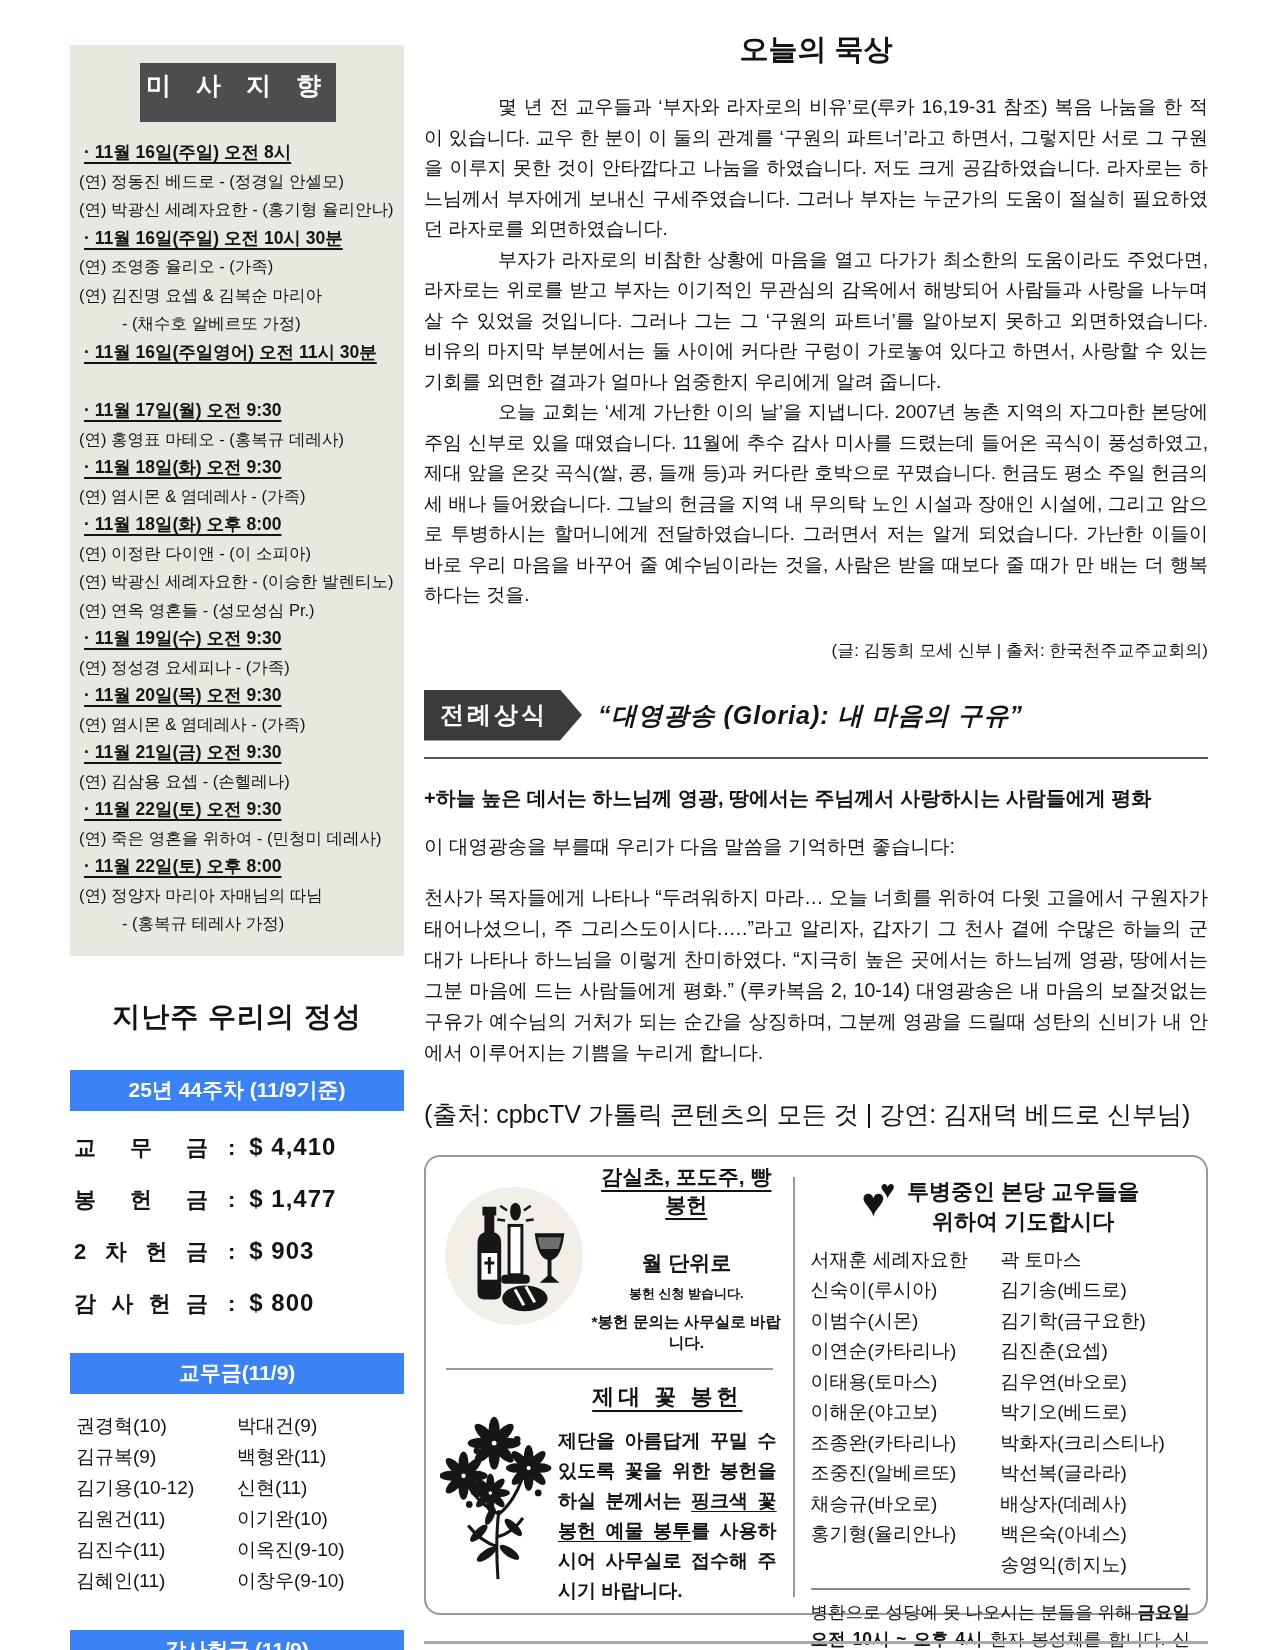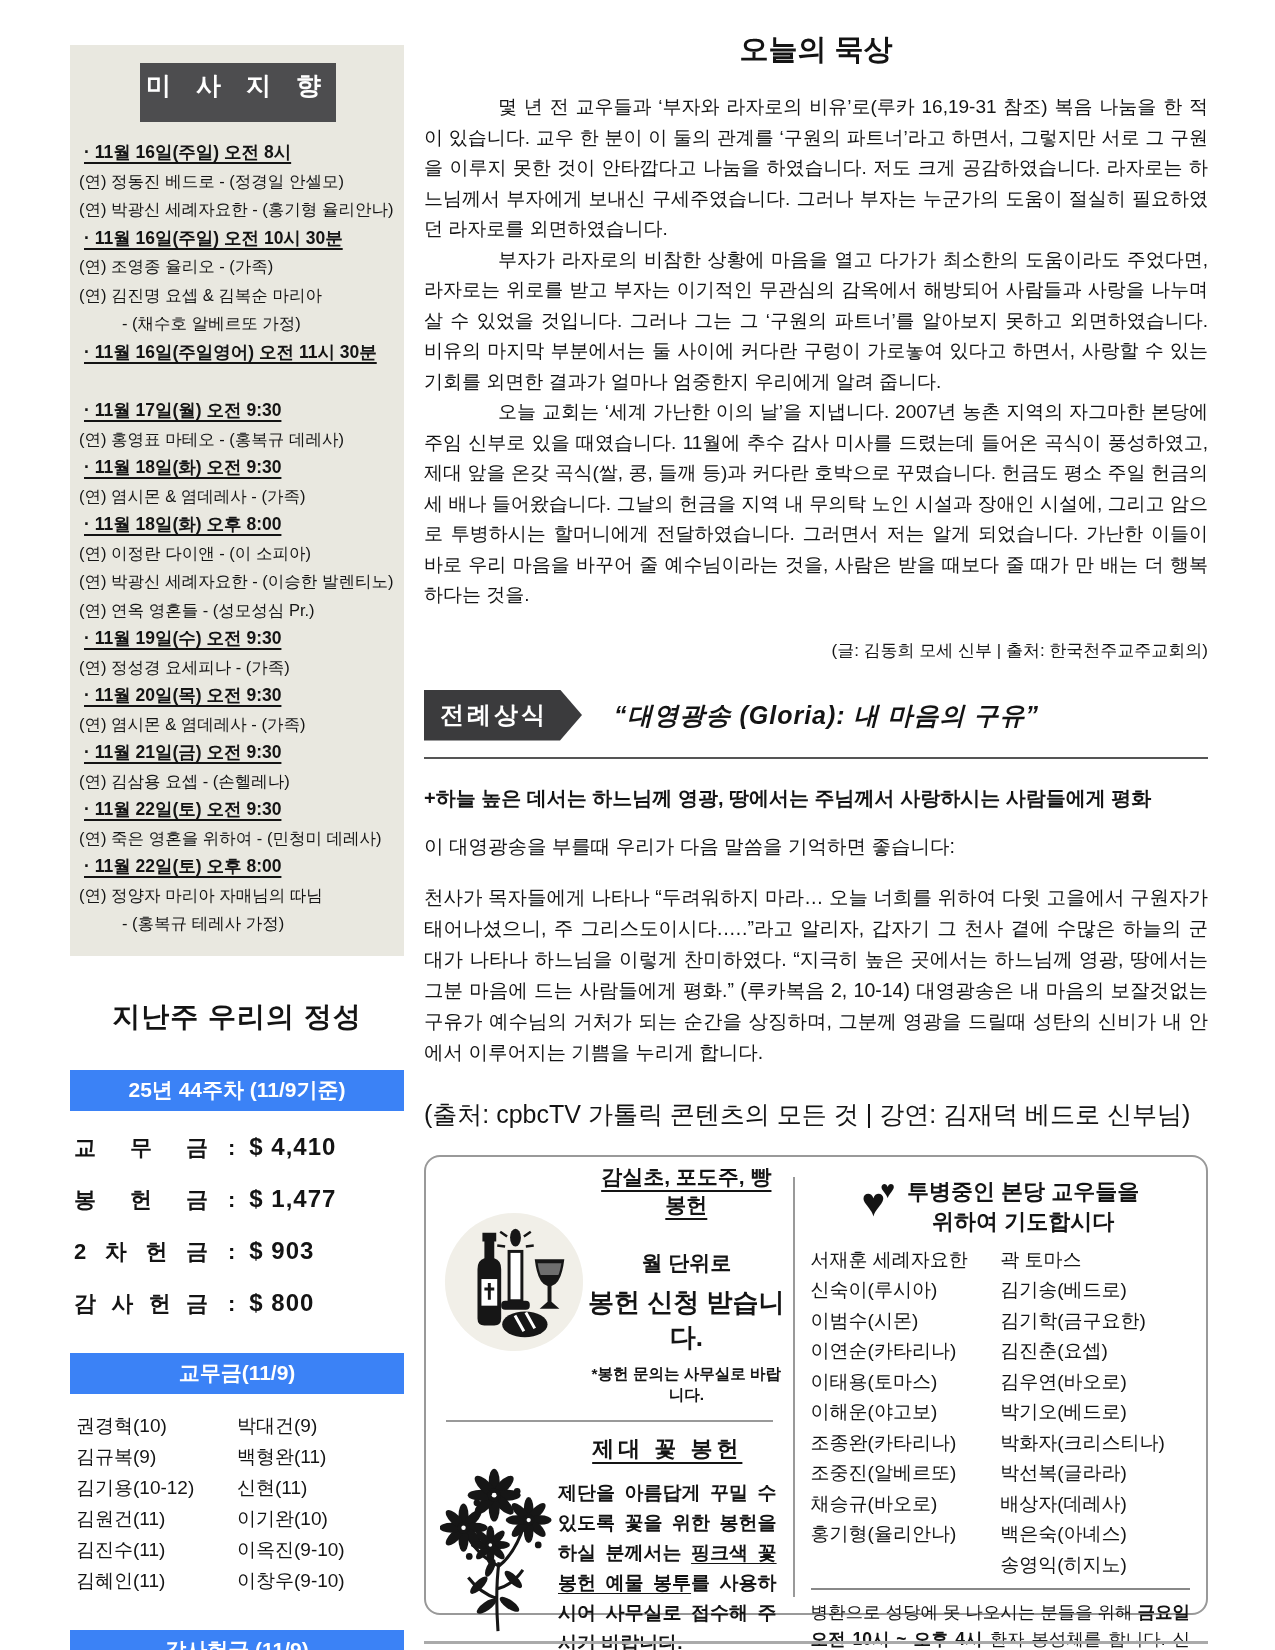--- a/index.html
+++ b/index.html
@@ -31,36 +31,36 @@
   .nm{font-size:19px;line-height:31px;}
   
   .right-col{position:absolute;left:424px;top:30px;width:784px;}
   .med-title{text-align:center;font-size:29px;font-weight:bold;margin:0 0 22px;}
   .med-p{margin:0;font-size:19px;line-height:30.5px;text-align:justify;text-indent:74px;}
   .credit{text-align:right;font-size:17px;margin-top:28px;}
   .lit-row{display:flex;align-items:center;margin-top:28px;}
   .lit-badge{background:#3b3b3d;color:#fff;font-size:24px;font-weight:bold;letter-spacing:3px;
     padding:9px 34px 10px 16px;
     clip-path:polygon(0 0, calc(100% - 22px) 0, 100% 50%, calc(100% - 22px) 100%, 0 100%);}
-  .lit-headline{margin-left:32px;font-size:25px;font-weight:bold;font-style:italic;letter-spacing:1px;}
+  .lit-headline{margin-left:16px;font-size:25px;font-weight:bold;font-style:italic;letter-spacing:1px;}
   .lit-hr{border:none;border-top:2.5px solid #555;margin:16px 0 0;}
   .lit-bold{margin-top:26px;font-size:20px;font-weight:bold;}
   .lit-p{font-size:19.5px;line-height:31px;text-align:justify;}
   .lit-src{margin-top:30px;font-size:25px;}
   
   .obox{margin-top:24px;height:460px;border:2.5px solid #999;border-radius:16px;display:flex;
     box-sizing:border-box;background:#fff;}
   .obox-left{width:47%;padding:6px 8px 8px 14px;box-sizing:border-box;display:flex;flex-direction:column;}
   .cs{display:flex;align-items:center;}
   .cs-art{flex:0 0 148px;}
   .cs-text{flex:1;text-align:center;}
   .cs-title{font-size:21px;font-weight:bold;text-decoration:underline;text-underline-offset:6px;
     text-decoration-thickness:2px;margin-bottom:30px;}
   .cs-line1{font-size:21px;font-weight:bold;}
-  .cs-line2{font-size:26px;font-weight:bold;margin-top:8px;}
+  .cs-line2{font-size:13px;font-weight:bold;margin-top:8px;}
   .cs-note{font-size:15.5px;font-weight:bold;margin-top:9px;}
   .obox-div{border-top:2px solid #999;margin:14px 12px 12px 6px;}
   .fs{display:flex;align-items:center;}
   .fs-art{flex:0 0 118px;}
   .fs-text{flex:1;padding-right:8px;}
   .fs-title{text-align:center;font-size:22px;font-weight:bold;letter-spacing:4px;
     text-decoration:underline;text-underline-offset:6px;text-decoration-thickness:2px;margin-bottom:14px;}
   .fs-p{font-size:19px;line-height:30px;font-weight:bold;text-align:justify;margin:0;}
   .fs-p .u{text-decoration:underline;text-underline-offset:4px;}
   .obox-right{flex:1;border-left:2px solid #999;margin:20px 0 16px;padding:0 16px 0 16px;}

